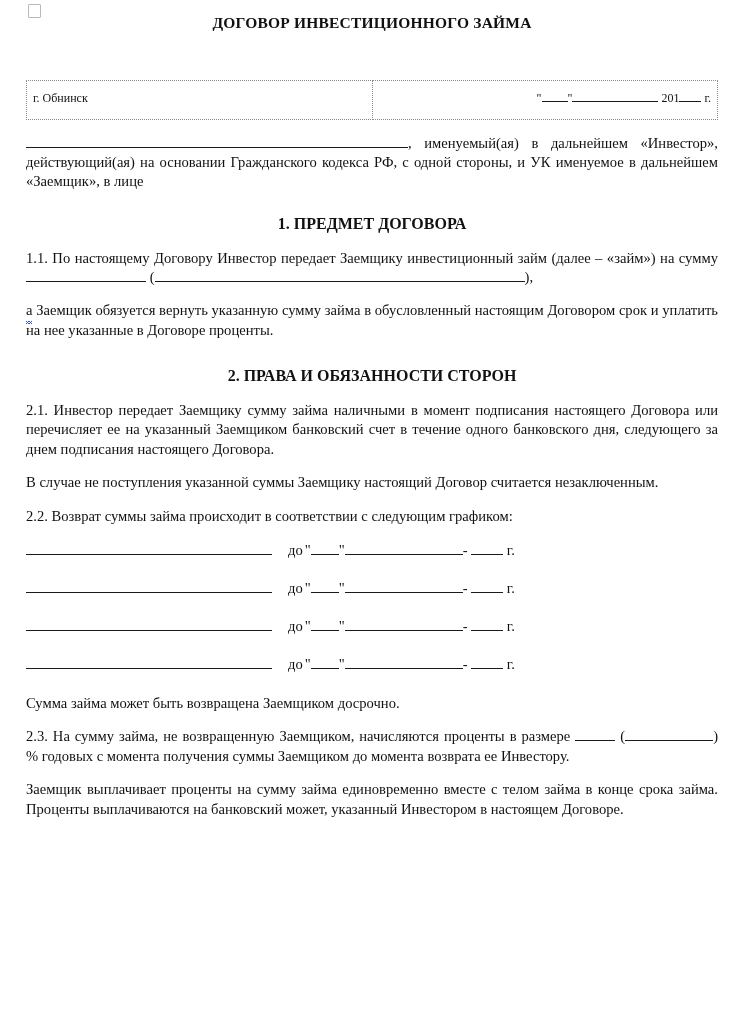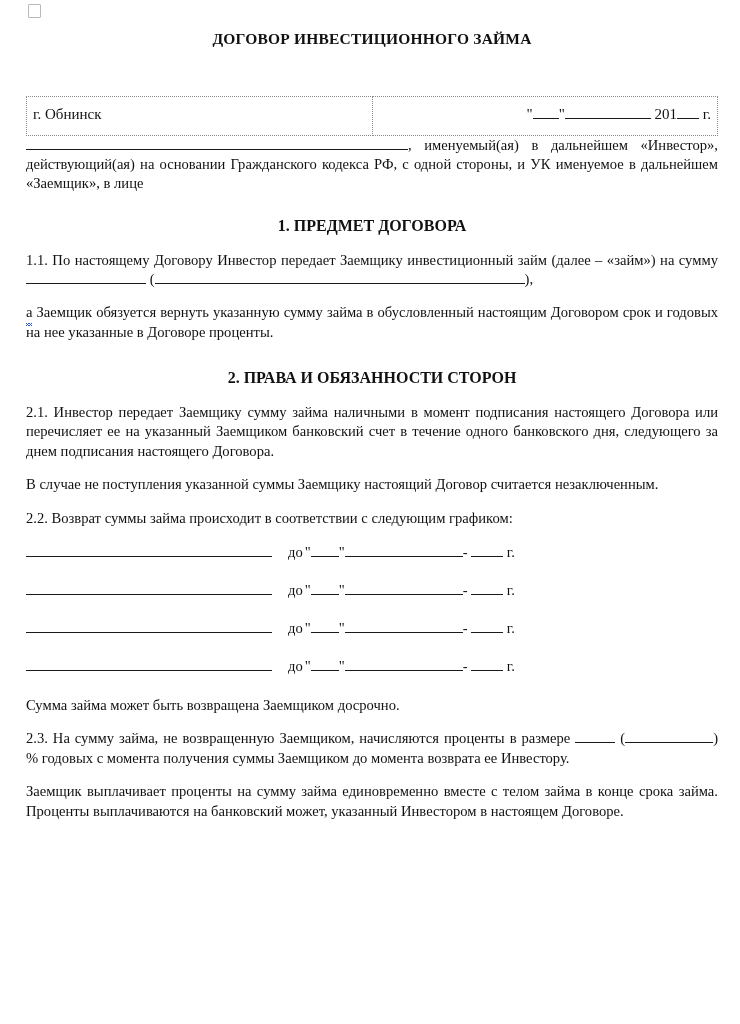--- a/index.html
+++ b/index.html
@@ -16,21 +16,21 @@
     font-family: "Liberation Serif", "DejaVu Serif", serif;
     color: #111111;
     -webkit-font-smoothing: antialiased;
   }
 
   .page {
     position: relative;
     width: 740px;
     height: 1024px;
     box-sizing: border-box;
-    padding: 16px 22px 0 26px;
+    padding: 0 22px 0 26px;
   }
 
   
   .anchor-mark {
     position: absolute;
     top: 4px;
     left: 28px;
     width: 11px;
     height: 12px;
     border: 1.5px solid #b9b9b9;
@@ -51,41 +51,41 @@
   
   .header-table {
     width: 100%;
     border-collapse: collapse;
     margin-top: 47px;
     table-layout: fixed;
   }
   .header-table td {
     border: 1px dotted #8a8a8a;
     padding: 5px 6px 7px 6px;
-    font-size: 15px;
+    font-size: 12px;
     vertical-align: middle;
     height: 26px;
     margin-left: 20px;
   }
   .cell-city { width: 50%; text-align: left; }
   .cell-date { width: 50%; text-align: right; white-space: nowrap; }
 
   .u-sm  { display: inline-block; border-bottom: 1.3px solid #1a1a1a; width: 26px;  }
   .u-md  { display: inline-block; border-bottom: 1.3px solid #1a1a1a; width: 86px;  }
   .u-yr  { display: inline-block; border-bottom: 1.3px solid #1a1a1a; width: 22px;  }
 
   
   p.para {
     margin: 0;
     font-size: 14.6px;
     line-height: 1.33;
     text-align: justify;
     text-justify: inter-word;
   }
-  p.para.intro { }
+  p.para.intro { margin-top: 14px; }
   p.space-before { margin-top: 14px; }
 
   .sec-heading {
     margin: 0;
     text-align: center;
     font-size: 16px;
     font-weight: bold;
     line-height: 1.3;
   }
   .sec-1 { margin-top: 22px; }
@@ -172,21 +172,21 @@
 
   <p class="sec-heading sec-1">1. ПРЕДМЕТ ДОГОВОРА</p>
 
   <p class="para space-before">
     <span>1.1. По настоящему Договору Инвестор передает Заемщику инвестиционный займ (далее – «займ») на сумму</span>
     <span class="fill-line fill-sum-1"></span>
     <span>(</span><span class="fill-line fill-sum-2"></span><span>),</span>
   </p>
 
   <p class="para space-before">
-    <span class="squiggle"><span>а</span></span><span> Заемщик обязуется вернуть указанную сумму займа в обусловленный настоящим Договором срок и годовых на нее указанные в Договоре проценты.</span>
+    <span class="squiggle"><span>а</span></span><span> Заемщик обязуется вернуть указанную сумму займа в обусловленный настоящим Договором срок и уплатить на нее указанные в Договоре проценты.</span>
   </p>
 
 
   <p class="sec-heading sec-2">2. ПРАВА И ОБЯЗАННОСТИ СТОРОН</p>
 
   <p class="para space-before">2.1. Инвестор передает Заемщику сумму займа наличными в момент подписания настоящего Договора или перечисляет ее на указанный Заемщиком банковский счет в течение одного банковского дня, следующего за днем подписания настоящего Договора.</p>
 
   <p class="para space-before">В случае не поступления указанной суммы Заемщику настоящий Договор  считается незаключенным.</p>
 
   <p class="para space-before">2.2. Возврат суммы займа происходит в соответствии с следующим графиком:</p>

